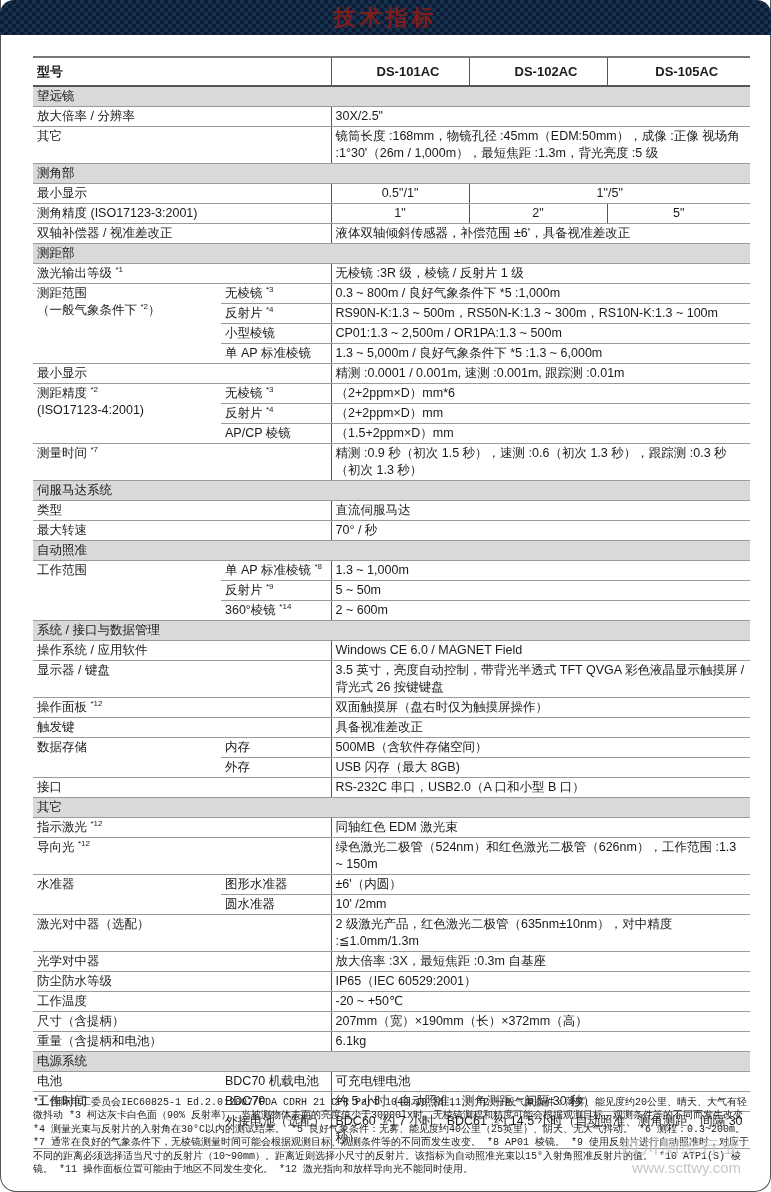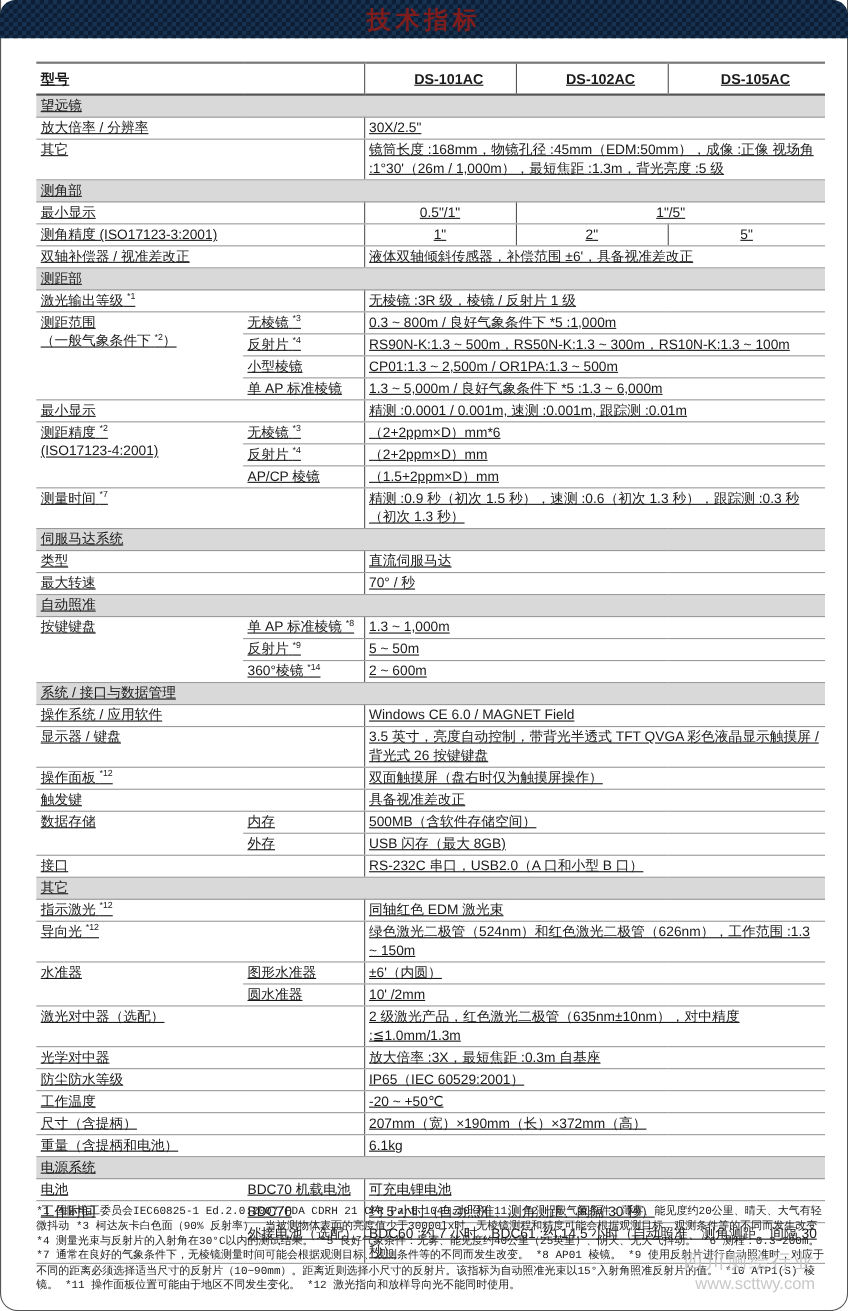--- a/index.html
+++ b/index.html
@@ -17,21 +17,21 @@
       linear-gradient(45deg, #0c1d33 25%, transparent 25%, transparent 75%, #0c1d33 75%),
       linear-gradient(45deg, #0c1d33 25%, transparent 25%, transparent 75%, #0c1d33 75%);
     background-size: 8px 8px; background-position: 0 0, 4px 4px;
   }
   .banner-title {
     position: absolute; left: 0; top: 0; width: 771px; height: 35px; line-height: 35px;
     text-align: center; color: #7f1d1d; font-weight: bold; font-size: 22px; letter-spacing: 4px;
   }
   .spec-table {
     position: absolute; left: 33px; top: 56px; width: 717px;
-    border-collapse: collapse; table-layout: fixed; font-size: 12.5px; line-height: 17px; text-decoration: underline;
+    border-collapse: collapse; table-layout: fixed; font-size: 12.5px; line-height: 17px;
   }
   .spec-table td { padding: 1px 4px; vertical-align: top; border-bottom: 1px solid #9a9a9a; }
   .spec-table td.c-val { border-left: 1px solid #555; }
   .spec-table tr.head td { border-top: 2px solid #777; border-bottom: 2px solid #555; font-weight: bold; padding: 5px 4px; font-size: 13px; }
   .spec-table tr.head td.model { text-align: center; border-left: 1px solid #555; padding-left: 20px; }
   .spec-table tr.section td { background: #d9d9d9; border-bottom: 1px solid #9a9a9a; }
   .spec-table td.center { text-align: center; }
   .spec-table td.split { border-left: 1px solid #555; }
   sup { font-size: 8px; vertical-align: super; line-height: 0; }
   .footnotes {
@@ -161,21 +161,21 @@
   </tr>
   <tr>
     <td colspan="2">最大转速</td>
     <td colspan="3" class="c-val">70° / 秒</td>
   </tr>
 
   <tr class="section">
         <td colspan="5">自动照准</td>
       </tr>
   <tr>
-    <td rowspan="3">按键键盘</td>
+    <td rowspan="3">工作范围</td>
     <td><span>单 AP 标准棱镜</span> <sup>*8</sup></td>
     <td colspan="3" class="c-val">1.3 ~ 1,000m</td>
   </tr>
   <tr>
     <td><span>反射片</span> <sup>*9</sup></td>
     <td colspan="3" class="c-val">5 ~ 50m</td>
   </tr>
   <tr>
     <td><span>360°棱镜</span> <sup>*14</sup></td>
     <td colspan="3" class="c-val">2 ~ 600m</td>

